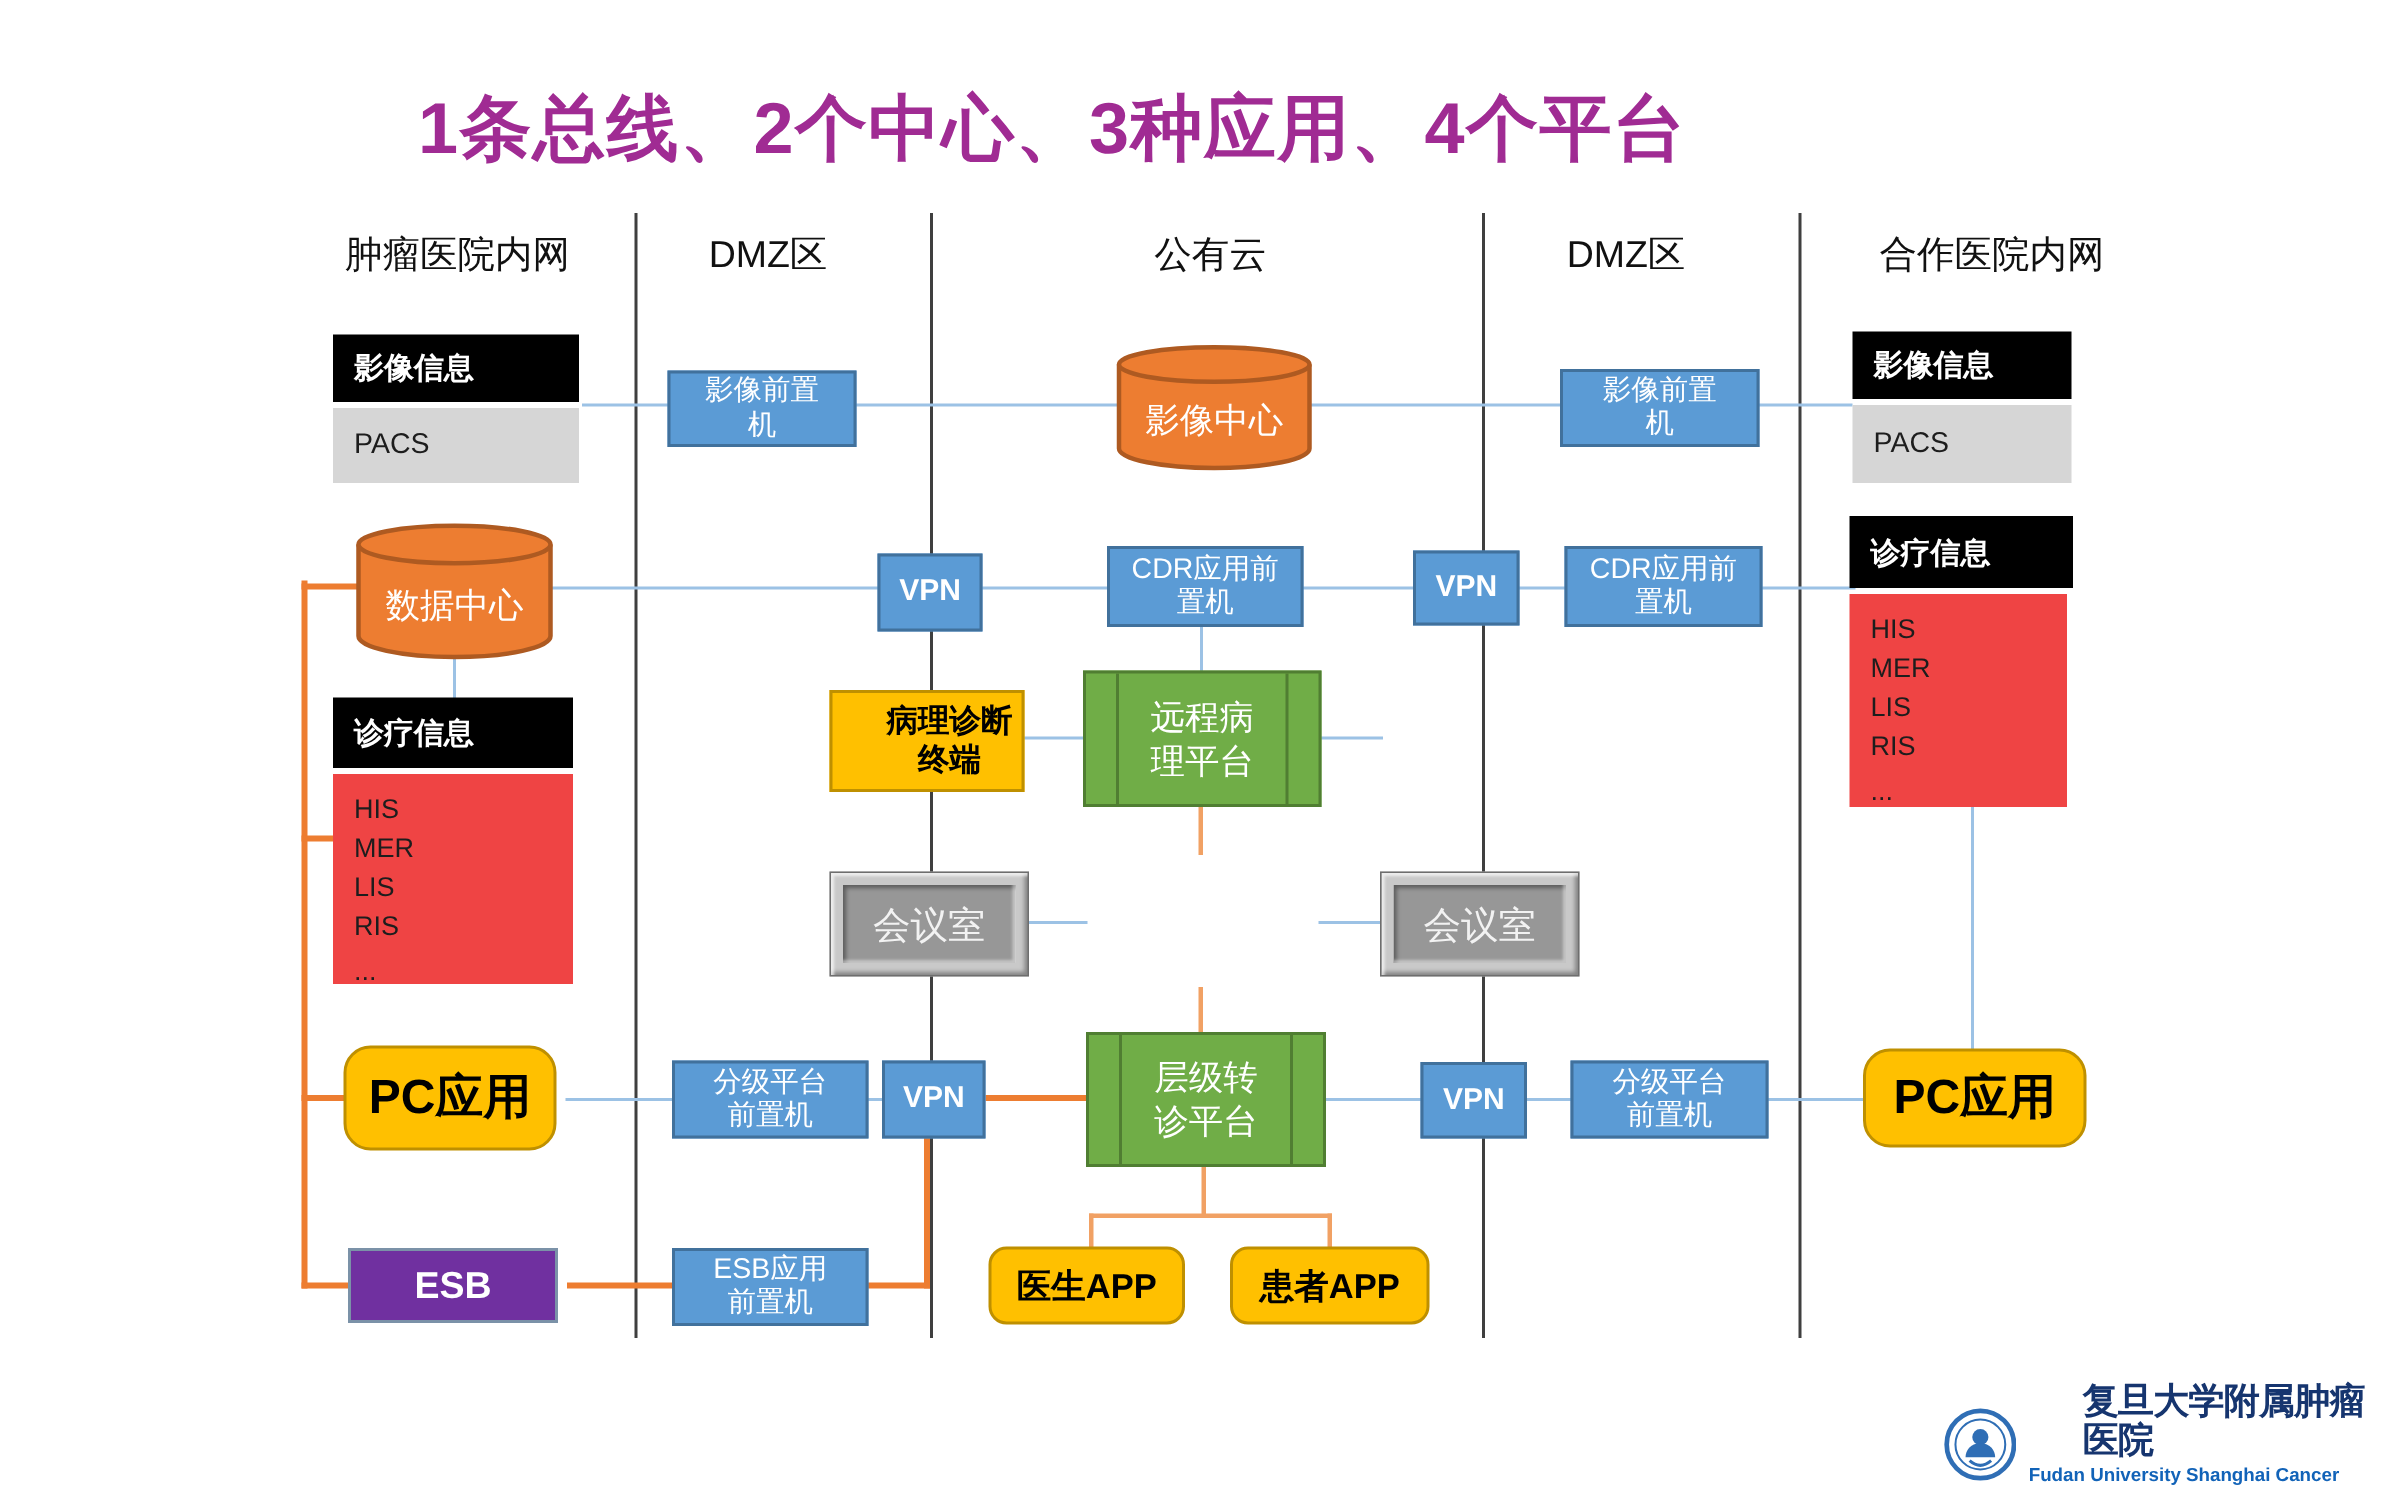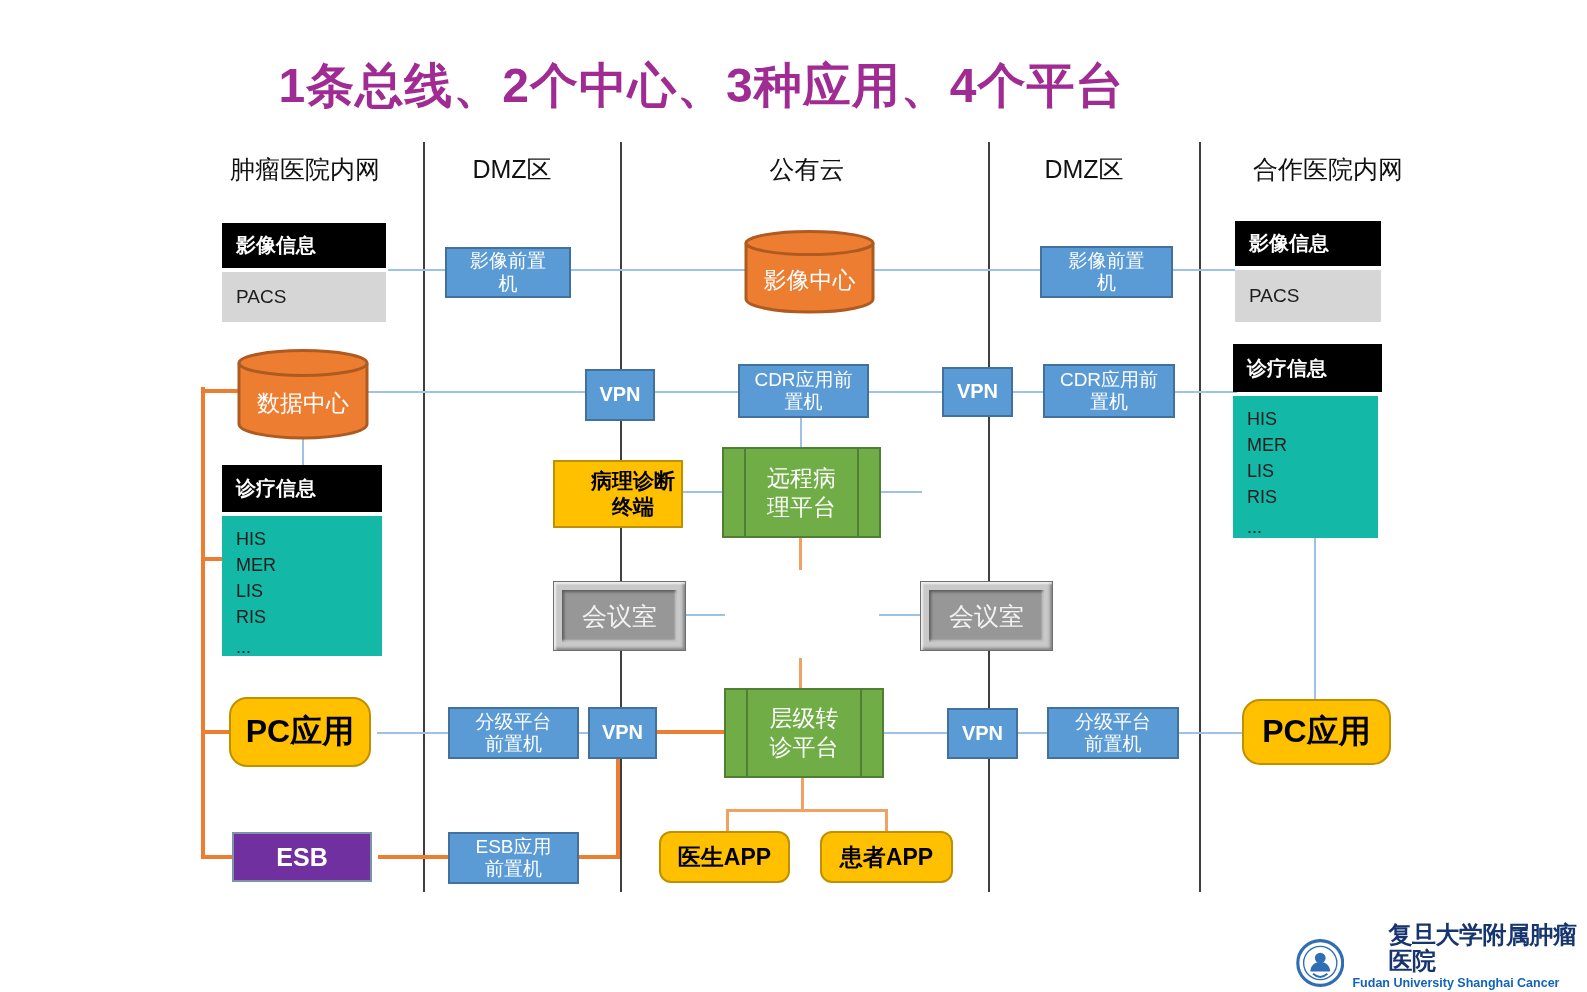--- a/index.html
+++ b/index.html
@@ -14,21 +14,21 @@
   .dv{position:absolute;width:2px;background:#3F3F3F;top:142px;height:750px;z-index:1;}
   
   .node{position:absolute;z-index:2;display:flex;align-items:center;justify-content:center;
         box-sizing:border-box;text-align:center;}
   .pre{white-space:pre-line;}
   .blue{background:#5B9BD5;border:2px solid #41719C;color:#fff;font-size:19px;line-height:1.18;}
   .vpn{font-size:20px;font-weight:600;}
   .blackhdr{background:#000;color:#fff;font-weight:bold;font-size:20px;
             justify-content:flex-start;padding-left:14px;}
   .gray{background:#D6D6D6;color:#1d1d1d;font-size:19px;justify-content:flex-start;padding-left:14px;}
-  .graylist{background:#14b8a6;color:#1d1d1d;font-size:18px;flex-direction:column;
+  .graylist{background:#ef4444;color:#1d1d1d;font-size:18px;flex-direction:column;
             align-items:flex-start;justify-content:flex-start;padding:10px 0 0 14px;line-height:26px;}
   .graylist .dots{margin-top:4px;}
   .yellow{background:#FFC000;border:2px solid #BF9000;color:#000;}
   .bigapp{font-size:32px;font-weight:600;border-radius:18px;border-width:2.5px;}
   .smallapp{font-size:23px;font-weight:600;border-radius:12px;}
   .terminal{font-size:21px;font-weight:bold;line-height:1.25;padding-left:30px;}
   .purple{background:#7030A0;border:2px solid #7B92A8;color:#fff;font-size:25px;font-weight:600;}
   .green{background:#70AD47;border:2.5px solid #507E32;color:#fff;font-size:23px;line-height:1.25;}
   .green:before,.green:after{content:"";position:absolute;top:0;bottom:0;width:2px;background:#507E32;}
   .green:before{left:20px;} .green:after{right:20px;}

